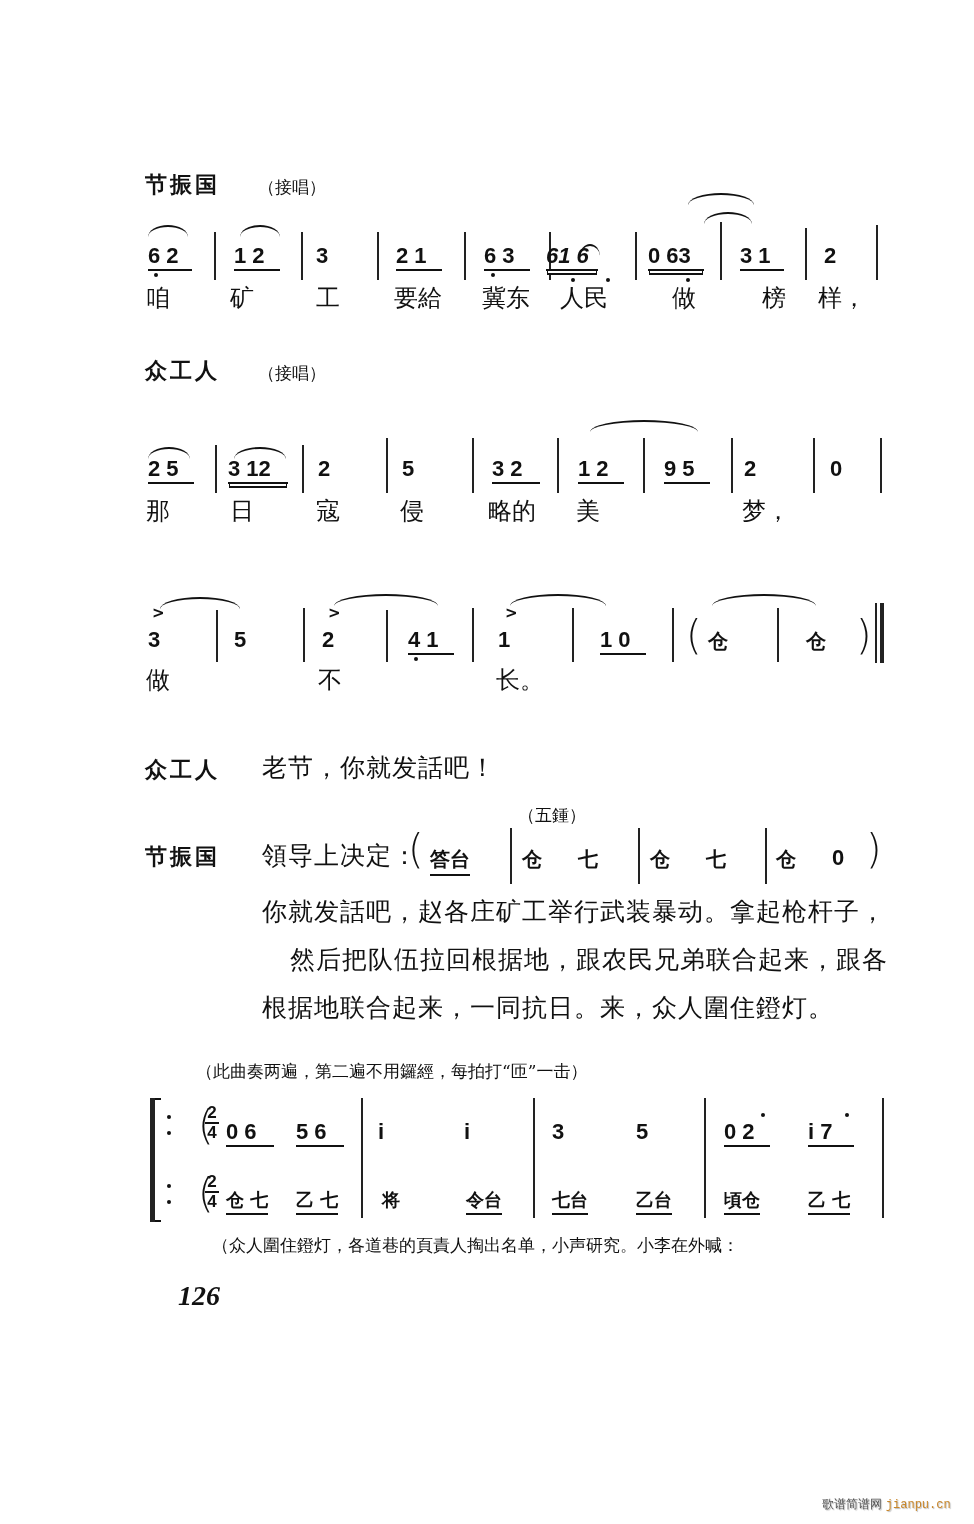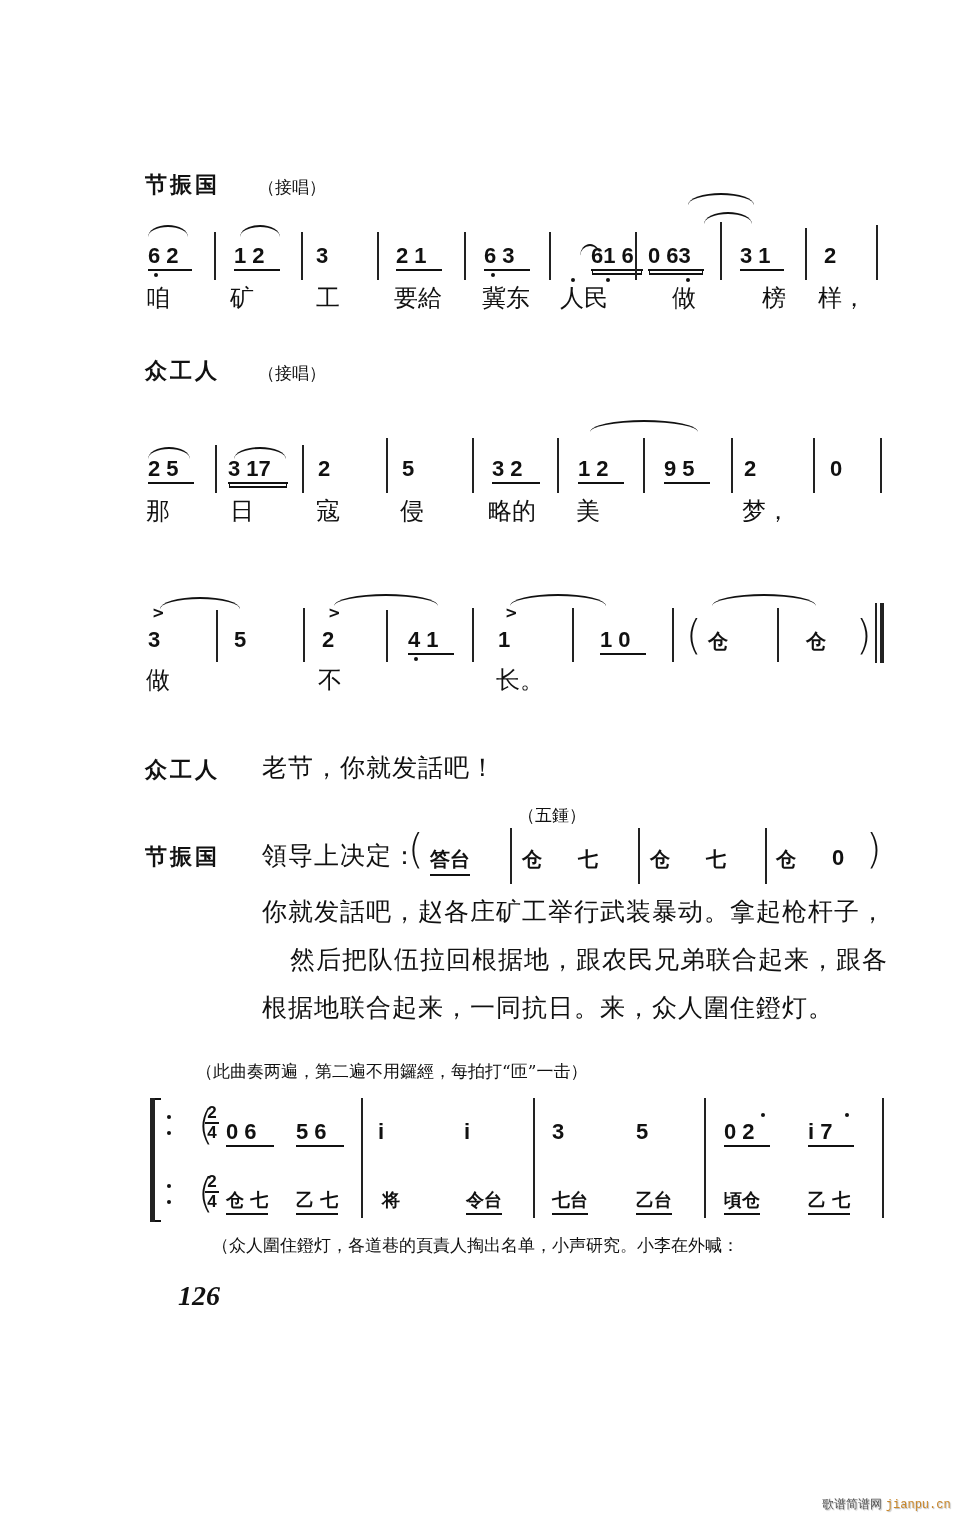--- a/index.html
+++ b/index.html
@@ -43,21 +43,21 @@
   <div class="bar" style="left:214px;top:232px;height:48px;"></div>
   <div class="abs note ul1" style="left:234px;top:244px;width:46px;">1 2</div>
   <div class="bar" style="left:301px;top:232px;height:48px;"></div>
   <div class="abs note" style="left:316px;top:244px;width:24px;">3</div>
   <div class="bar" style="left:377px;top:232px;height:48px;"></div>
   <div class="abs note ul1" style="left:396px;top:244px;width:46px;">2 1</div>
   <div class="bar" style="left:464px;top:232px;height:48px;"></div>
   <div class="abs note ul1" style="left:484px;top:244px;width:46px;">6 3</div>
   <div class="dot" style="left:491px;top:273px;"></div>
   <div class="bar" style="left:549px;top:232px;height:48px;"></div>
-  <div class="abs note ul2" style="left:591px;top:244px;width:52px;">61 6</div>
+  <div class="abs note ul2" style="left:546px;top:244px;width:52px;font-style:italic;">61 6</div>
   <div class="dot" style="left:571px;top:278px;"></div>
   <div class="dot" style="left:606px;top:278px;"></div>
   <div class="bar" style="left:635px;top:232px;height:48px;"></div>
   <div class="abs note ul2" style="left:648px;top:244px;width:56px;">0 63</div>
   <div class="dot" style="left:686px;top:278px;"></div>
   <div class="bar" style="left:720px;top:222px;height:58px;"></div>
   <div class="abs note ul1" style="left:740px;top:244px;width:44px;">3 1</div>
   <div class="bar" style="left:805px;top:228px;height:52px;"></div>
   <div class="abs note" style="left:824px;top:244px;width:24px;">2</div>
   <div class="bar" style="left:876px;top:225px;height:55px;"></div>
@@ -76,21 +76,21 @@
 <div class="abs role" style="left:145px;top:356px;">众工人</div>
 <div class="abs cue" style="left:258px;top:362px;">（接唱）</div>
 
 <div>
   <div class="slur" style="left:148px;top:447px;width:42px;"></div>
   <div class="slur" style="left:234px;top:447px;width:52px;"></div>
   <div class="slur" style="left:590px;top:420px;width:108px;"></div>
 
   <div class="abs note ul1" style="left:148px;top:457px;width:46px;">2 5</div>
   <div class="bar" style="left:215px;top:445px;height:48px;"></div>
-  <div class="abs note ul2" style="left:228px;top:457px;width:60px;">3 17</div>
+  <div class="abs note ul2" style="left:228px;top:457px;width:60px;">3 12</div>
   <div class="bar" style="left:302px;top:445px;height:48px;"></div>
   <div class="abs note" style="left:318px;top:457px;width:24px;">2</div>
   <div class="bar" style="left:386px;top:438px;height:55px;"></div>
   <div class="abs note" style="left:402px;top:457px;width:24px;">5</div>
   <div class="bar" style="left:472px;top:438px;height:55px;"></div>
   <div class="abs note ul1" style="left:492px;top:457px;width:48px;">3 2</div>
   <div class="bar" style="left:557px;top:438px;height:55px;"></div>
   <div class="abs note ul1" style="left:578px;top:457px;width:46px;">1 2</div>
   <div class="bar" style="left:643px;top:438px;height:55px;"></div>
   <div class="abs note ul1" style="left:664px;top:457px;width:46px;">9 5</div>

